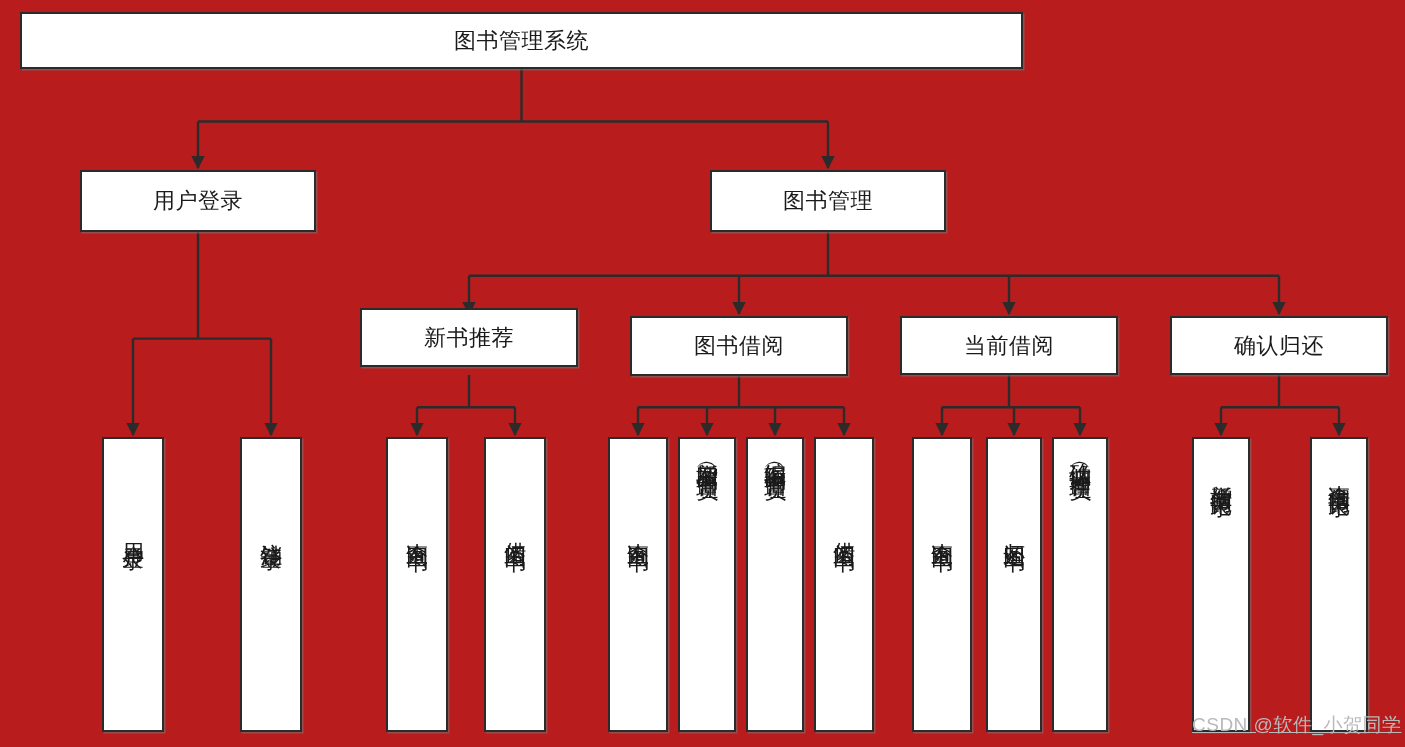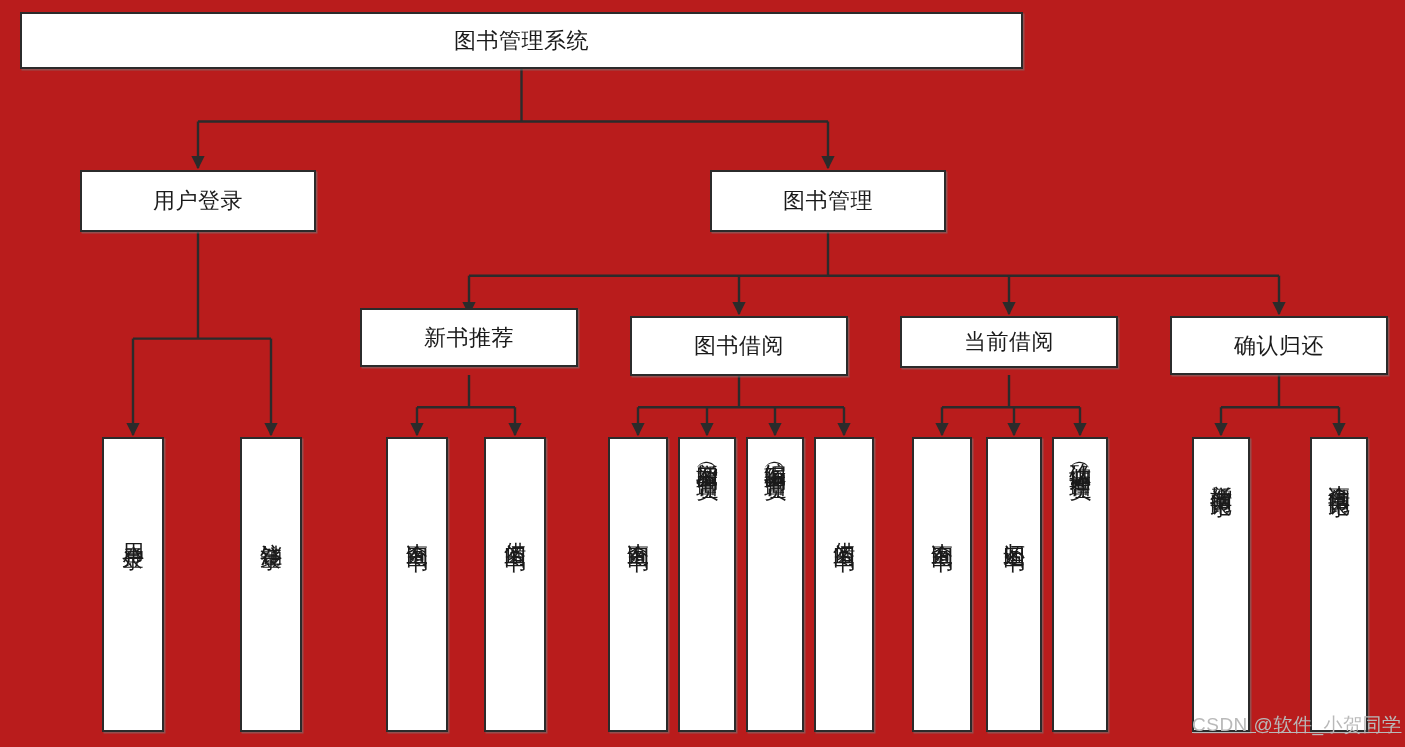--- a/index.html
+++ b/index.html
@@ -135,21 +135,21 @@
       </div>
       <div class="node horiz" style="left: 710px; top: 170px; width: 236px; height: 62px;">
         <span class="label">图书管理</span>
       </div>
       <div class="node horiz" style="left: 360px; top: 308px; width: 218px; height: 59px;">
         <span class="label">新书推荐</span>
       </div>
       <div class="node horiz" style="left: 630px; top: 316px; width: 218px; height: 60px;">
         <span class="label">图书借阅</span>
       </div>
-      <div class="node horiz" style="left: 900px; top: 316px; width: 218px; height: 52px;">
+      <div class="node horiz" style="left: 900px; top: 316px; width: 218px; height: 59px;">
         <span class="label">当前借阅</span>
       </div>
       <div class="node horiz" style="left: 1170px; top: 316px; width: 218px; height: 59px;">
         <span class="label">确认归还</span>
       </div>
       <div class="node vert mid" style="left: 102px; top: 437px; width: 62px; height: 295px;">
         <span class="label">用户登录</span>
       </div>
       <div class="node vert mid" style="left: 240px; top: 437px; width: 62px; height: 295px;">
         <span class="label">注销登录</span>

